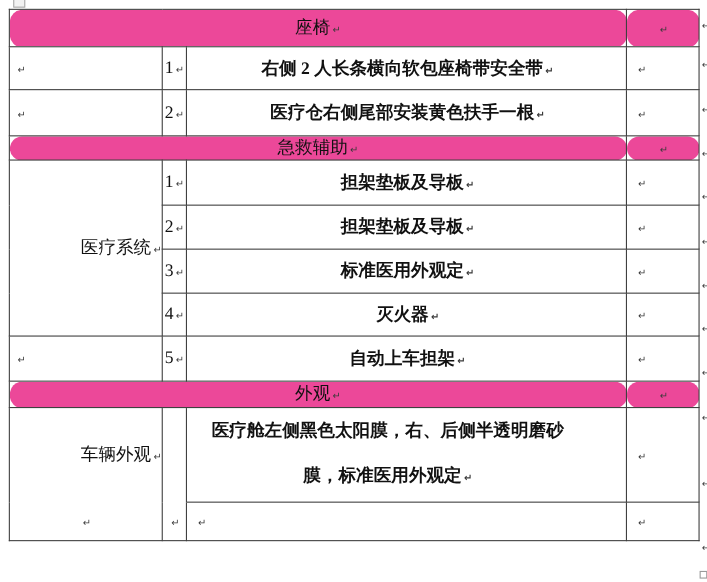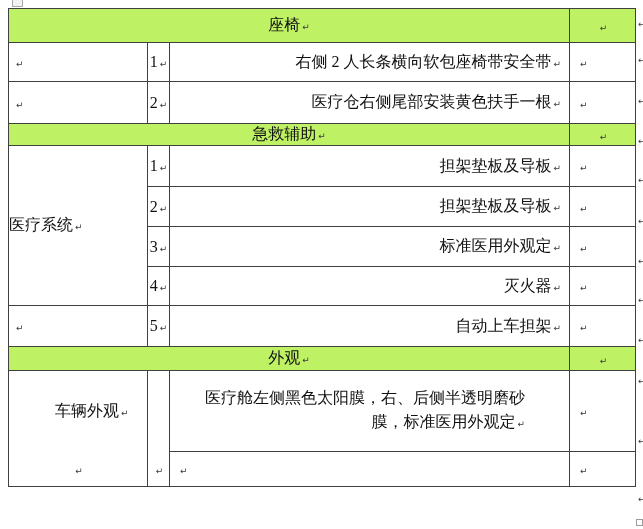--- a/index.html
+++ b/index.html
@@ -12,26 +12,26 @@
     position:absolute;left:8px;top:8px;
     width:627px;border-collapse:collapse;table-layout:fixed;
     font-size:16px;
   }
   td{
     border:1px solid #404040;
     vertical-align:middle;
     padding:0;
     overflow:hidden;
   }
-  tr.hdr td{background:#bef264;}
+  tr.hdr td{background:#ec4899;border-radius:11px;}
   td.hdr-main{text-align:center;}
   td.num{text-align:center;}
-  td.desc{text-align:right;padding-left:10px;padding-right:8px;}
-  td.desc.tall{line-height:24px;padding-right:44px;}
-  td.label{text-align:left;margin-left:20px;}
+  td.desc{text-align:center;padding-left:10px;padding-right:8px;font-weight:bold;}
+  td.desc.tall{line-height:41px;padding-right:44px;}
+  td.label{text-align:right;margin-left:20px;}
   td.empty-left{text-align:left;padding-left:5px;}
   td.mark-left{text-align:left;padding-left:8px;}
   td.mark-center{text-align:center;}
   td.nbb{border-bottom:none;padding-left:46px;}
   td.nbt{border-top:none;}
   .mk{
     font-family:"DejaVu Sans",sans-serif;
     font-size:9px;color:#3a3a3a;padding-left:2px;
     letter-spacing:0;
   }

